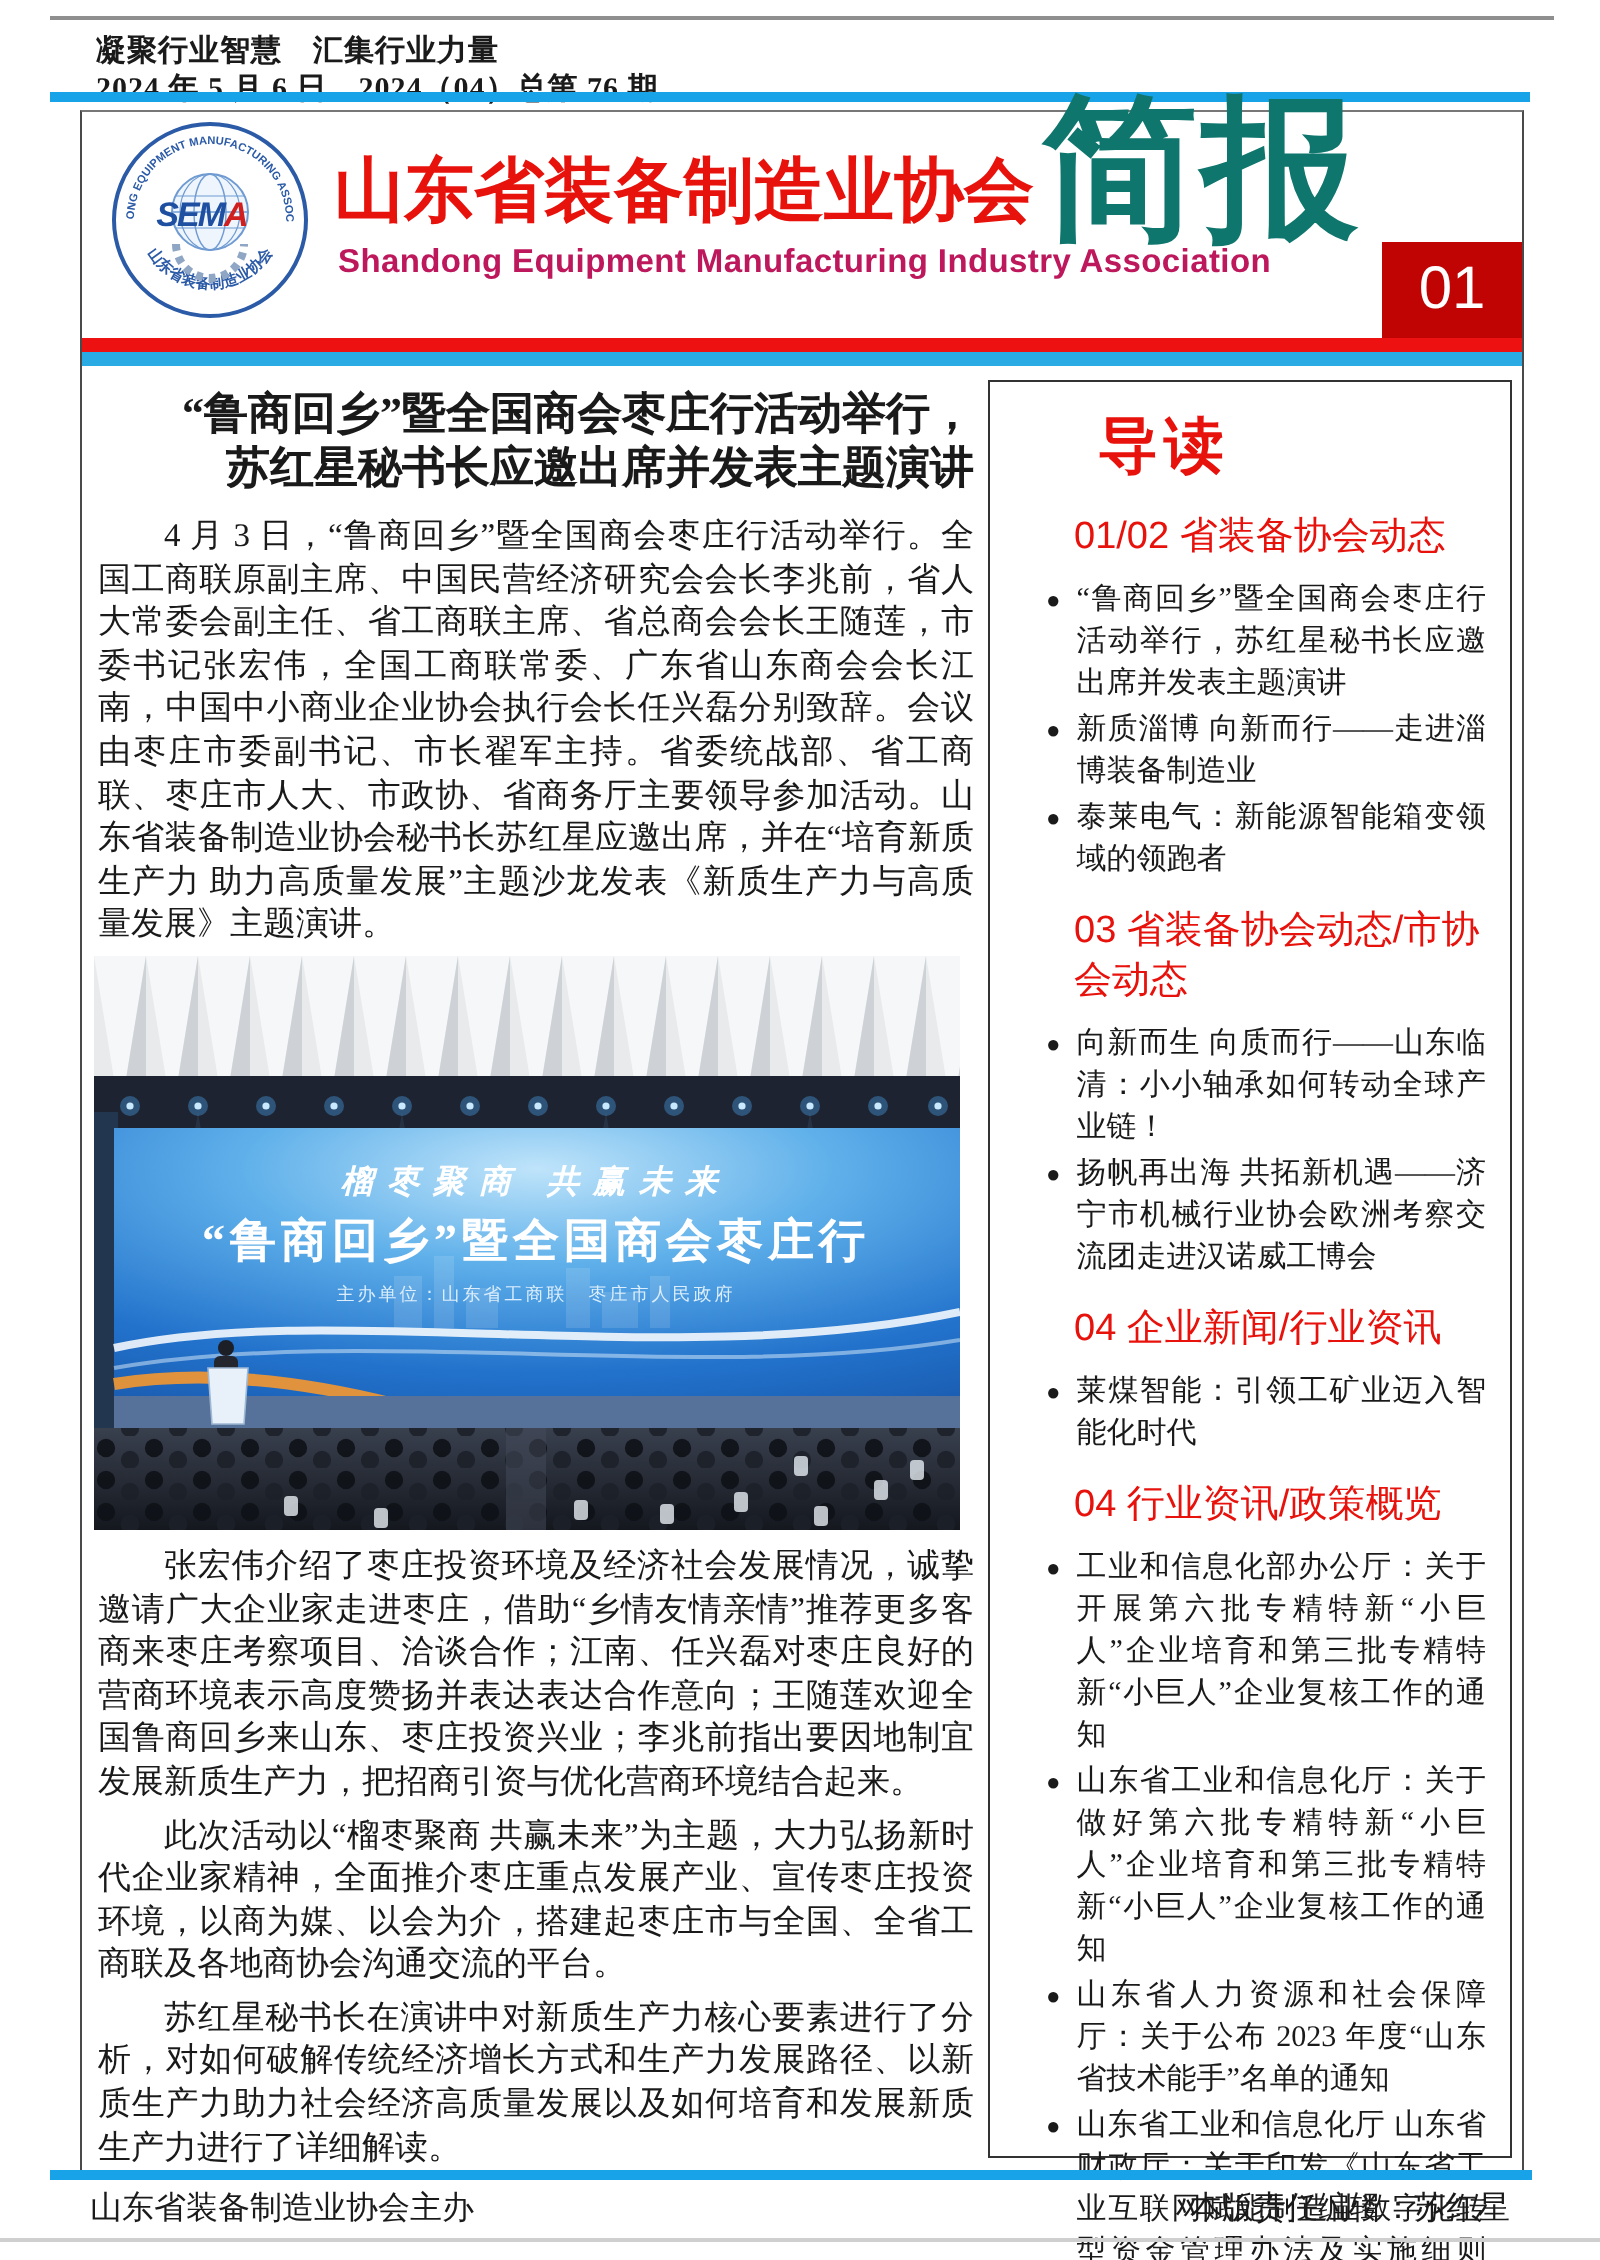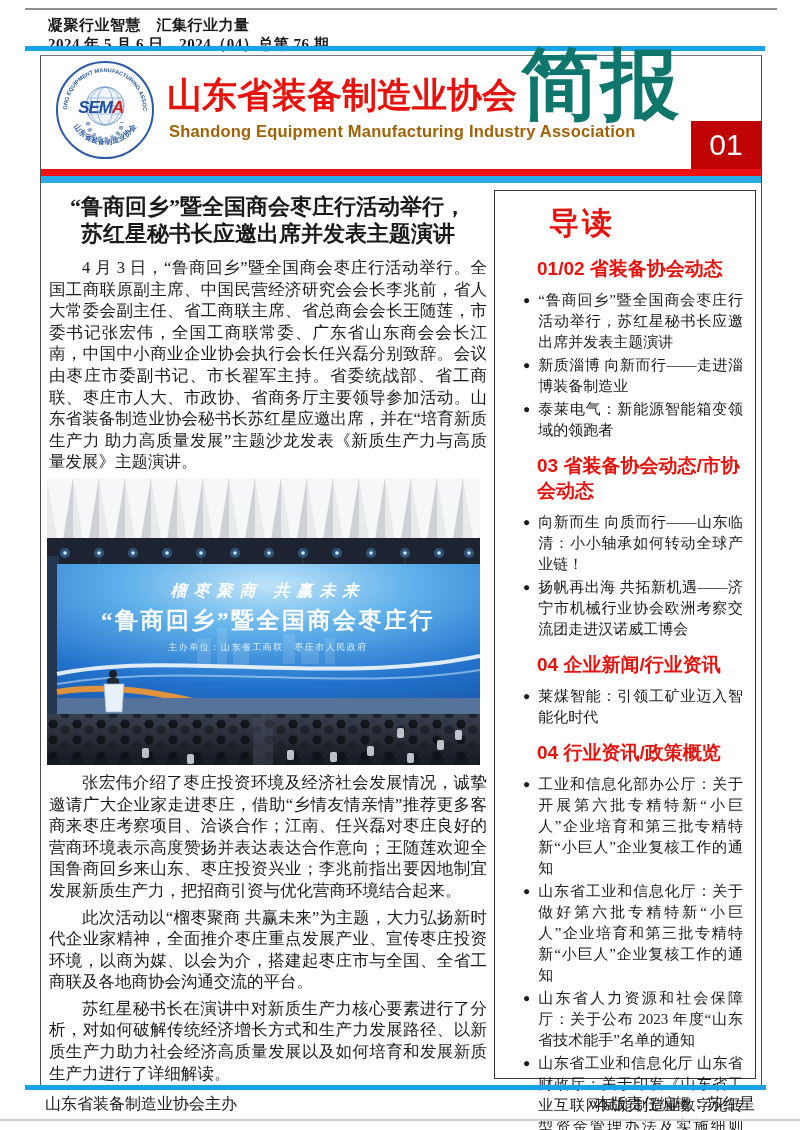--- a/index.html
+++ b/index.html
@@ -14,40 +14,40 @@
     font-size:15px;font-weight:bold;letter-spacing:0.5px;flex-direction:column;}
   .header-blue-rule{position:absolute;top:46px;left:25px;width:740px;height:5px;background:#18a3e9;}
 
   .page-frame{position:absolute;left:40px;top:55px;width:720px;height:1032px;
     border-left:1.5px solid #4a4a4a;border-right:1.5px solid #4a4a4a;border-top:1px solid #777;}
 
   
   .masthead{position:relative;height:127px;}
   .logo{position:absolute;left:14px;top:4px;width:100px;height:100px;}
   .org-cn{position:absolute;left:126px;top:16px;font-size:35px;font-weight:bold;color:#e8120c;white-space:nowrap;}
-  .org-en{position:absolute;left:128px;top:66px;font-size:16.5px;font-weight:bold;color:#a16207;
+  .org-en{position:absolute;left:128px;top:66px;font-size:16.5px;font-weight:bold;color:#be185d;
     font-family:"Liberation Sans","DejaVu Sans",sans-serif;letter-spacing:0.2px;white-space:nowrap;}
   .bulletin{position:absolute;left:480px;top:-10px;font-size:78px;font-weight:900;color:#0f766e;letter-spacing:2px;line-height:1;}
   .page-num{position:absolute;right:0;top:65px;width:70px;height:48px;background:#c00404;color:#fff;
     font-family:"Liberation Sans","DejaVu Sans",sans-serif;font-size:30px;display:flex;align-items:center;justify-content:center;}
   .stripe-red{position:absolute;left:0;right:0;top:113px;height:7px;background:#ee1111;}
   .stripe-blue{position:absolute;left:0;right:0;top:120px;height:7px;background:#2aabe4;}
 
   
   .article{position:absolute;left:8px;top:135px;width:438px;}
-  .article-title{text-align:center;font-weight:bold;font-size:22px;line-height:27px;margin:2px 0 10px;}
+  .article-title{text-align:right;font-weight:bold;font-size:22px;line-height:27px;margin:2px 0 10px;}
   .para{font-size:16.5px;line-height:21.6px;text-align:justify;text-indent:2em;margin:0 0 5px;}
   .photo{width:433px;height:287px;margin:3px 0 7px -2px;position:relative;display:block;}
 
   
   .sidebar{position:absolute;left:453px;top:134px;width:262px;height:889px;border:1.5px solid #333;
     box-sizing:border-box;padding:8px 12px 0 26px;}
   .sb-title{font-family:"Liberation Sans","DejaVu Sans",sans-serif;color:#e8120c;font-size:30px;font-weight:bold;
     margin:4px 0 4px 28px;letter-spacing:3px;}
-  .sb-heading{font-family:"Liberation Sans","DejaVu Sans",sans-serif;color:#e8120c;font-size:19px;font-weight:bold;
+  .sb-heading{font-family:"Liberation Sans","DejaVu Sans",sans-serif;color:#e8120c;font-size:19px;font-weight:normal;
     line-height:25px;margin:12px 0 9px 16px;}
   .sb-item{display:flex;margin:0 0 2px;}
   .bullet{font-size:12px;line-height:21px;margin:0 8px 0 2px;flex:0 0 auto;}
   .sb-text{font-size:15px;line-height:21px;text-align:justify;flex:1;}
 
   
   .footer-blue-rule{position:absolute;top:1085px;left:25px;width:741px;height:5px;background:#18a3e9;}
   .page-footer{position:absolute;top:1094px;left:45px;right:45px;display:flex;justify-content:space-between;font-size:16px;}
 </style>
 </head>

